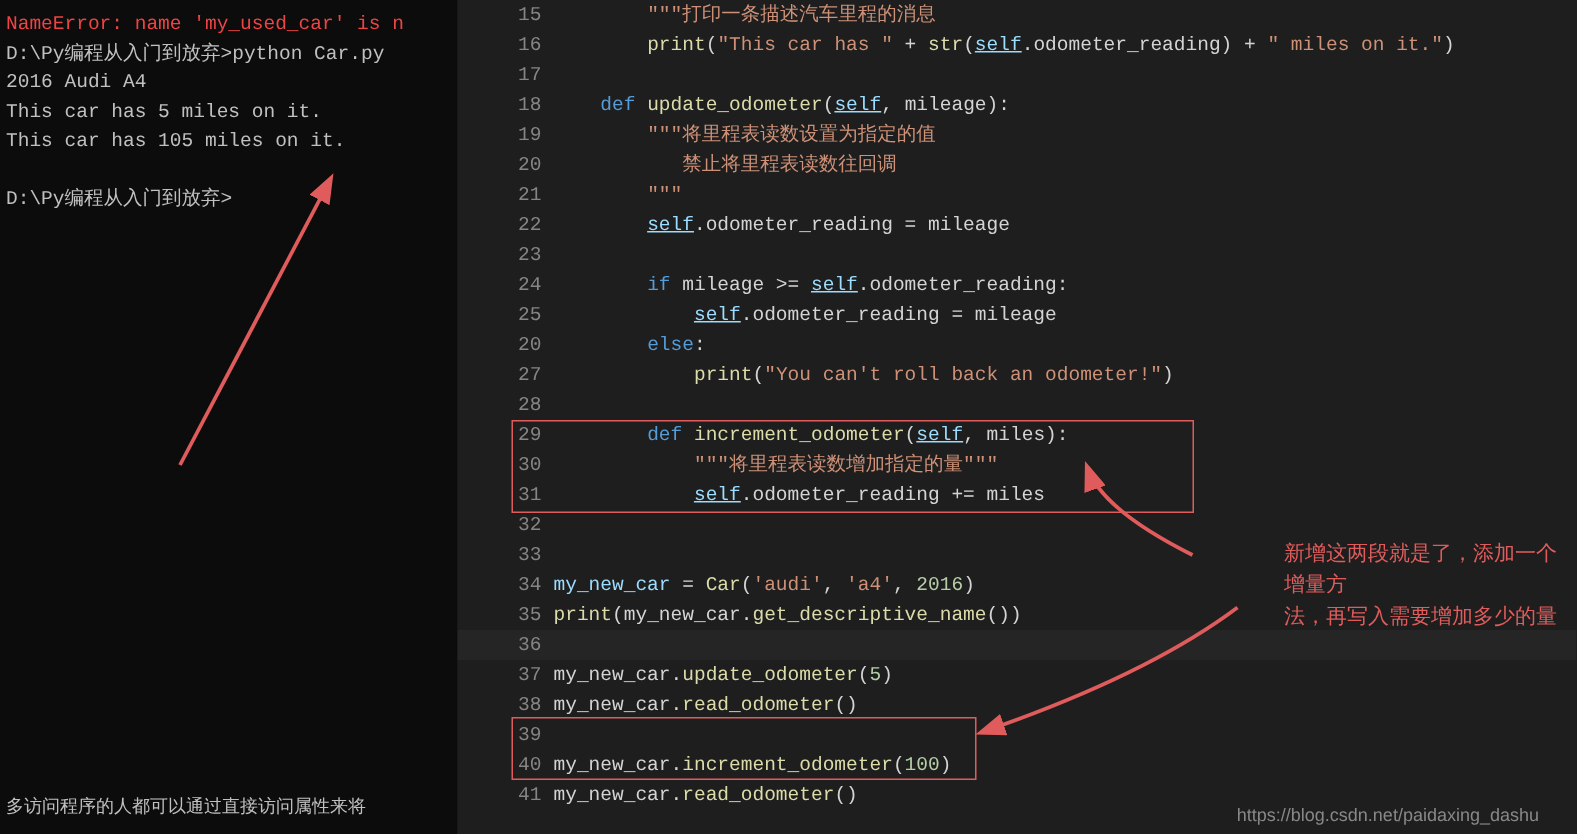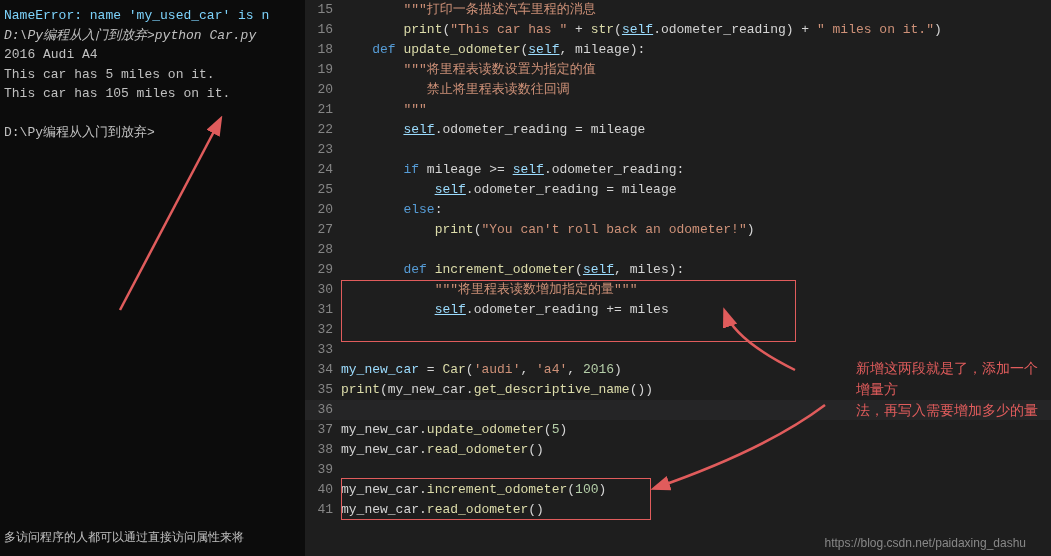--- a/index.html
+++ b/index.html
@@ -30,22 +30,22 @@
       padding: 6px 4px;
       flex: 1;
     }
 
     .terminal-line {
       line-height: 1.5;
       white-space: pre;
       font-size: 13px;
     }
 
-    .term-error { color: #7dd3fc; }
-    .term-path { color: #c0c0c0; font-style: italic; }
+    .term-error { color: #ef4444; }
+    .term-path { color: #c0c0c0; }
     .term-normal { color: #c0c0c0; }
     .term-prompt { color: #c0c0c0; }
 
     .bottom-text {
       position: absolute;
       bottom: 8px;
       left: 4px;
       color: #c0c0c0;
       font-size: 12px;
       line-height: 1.6;
@@ -76,20 +76,21 @@
       position: relative;
     }
 
     .code-line {
       display: flex;
       align-items: center;
       min-height: 20px;
       line-height: 20px;
       font-size: 13px;
       position: relative;
+      padding-left: 28px;
     }
 
     .line-num {
       width: 36px;
       min-width: 36px;
       color: #858585;
       text-align: right;
       padding-right: 8px;
       user-select: none;
       font-size: 13px;
@@ -187,20 +188,24 @@
     <div class="code-line">
       <span class="line-num">15</span>
       <span class="line-content">        <span class="str">"""打印一条描述汽车里程的消息</span></span>
     </div>
 
     <div class="code-line">
       <span class="line-num">16</span>
       <span class="line-content">        <span class="fn">print</span>(<span class="str">"This car has "</span> + <span class="fn">str</span>(<span class="kw-self">self</span>.odometer_reading) + <span class="str">" miles on it."</span>)</span>
     </div>
 
+    <div class="code-line">
+      <span class="line-num">17</span>
+      <span class="line-content"></span>
+    </div>
 
     <div class="code-line">
       <span class="line-num">18</span>
       <span class="line-content">    <span class="kw">def</span> <span class="fn">update_odometer</span>(<span class="kw-self">self</span>, mileage):</span>
     </div>
 
     <div class="code-line">
       <span class="line-num">19</span>
       <span class="line-content">        <span class="str">"""将里程表读数设置为指定的值</span></span>
     </div>

